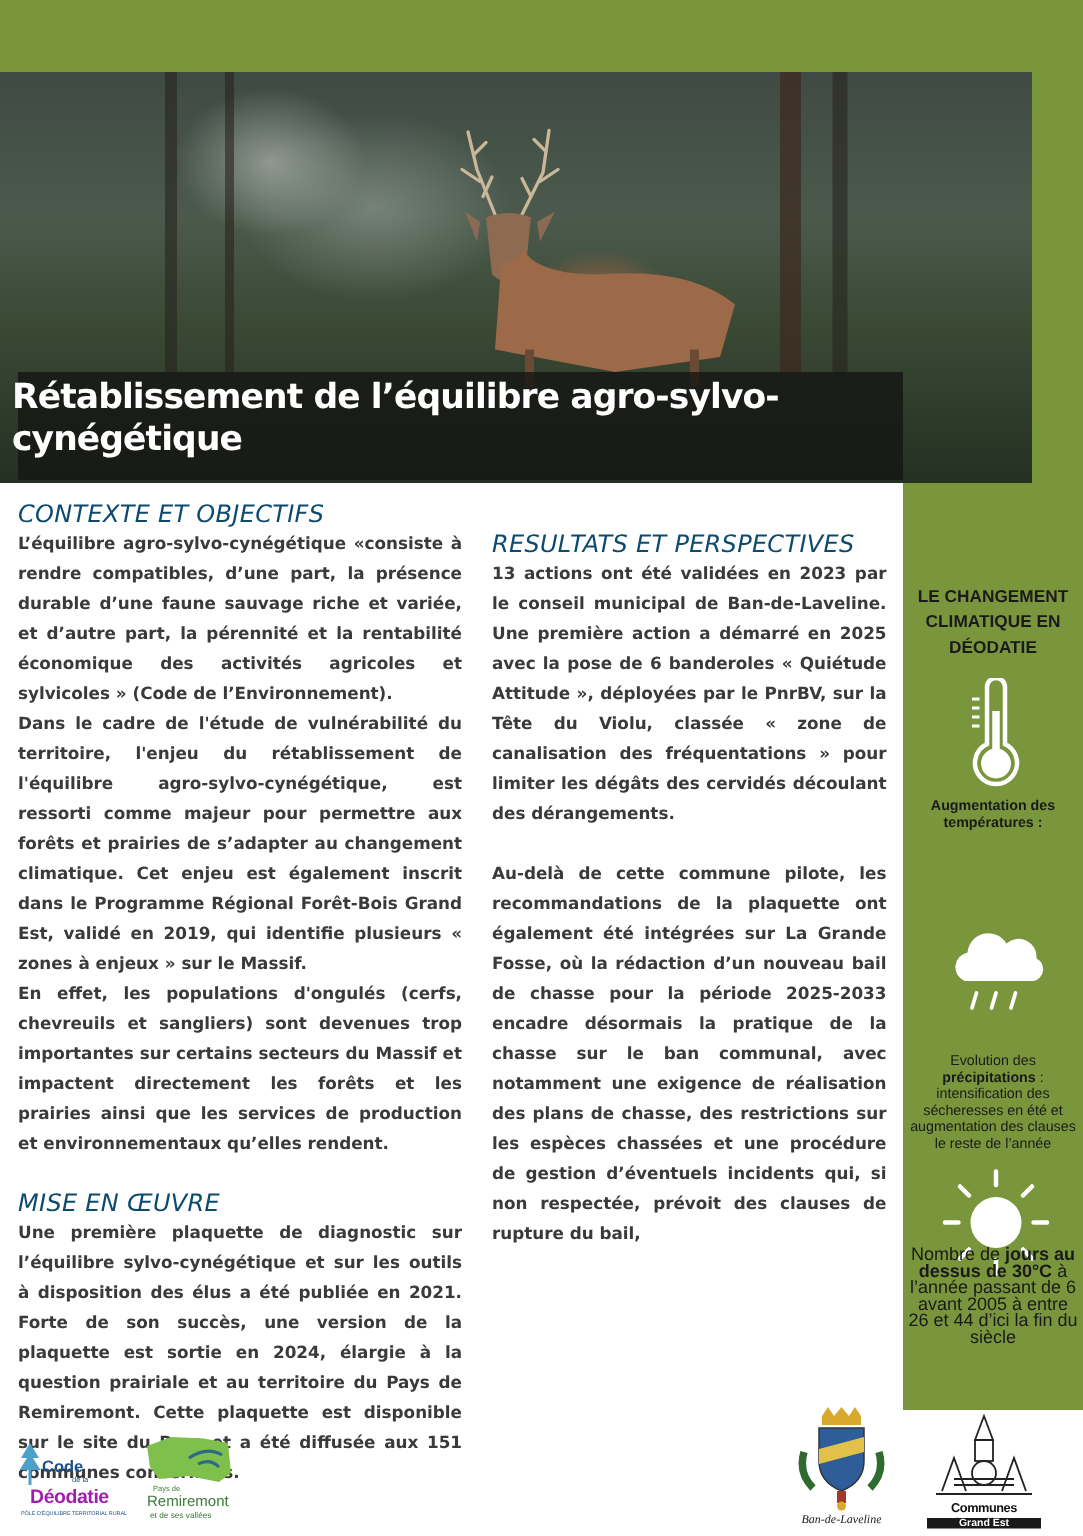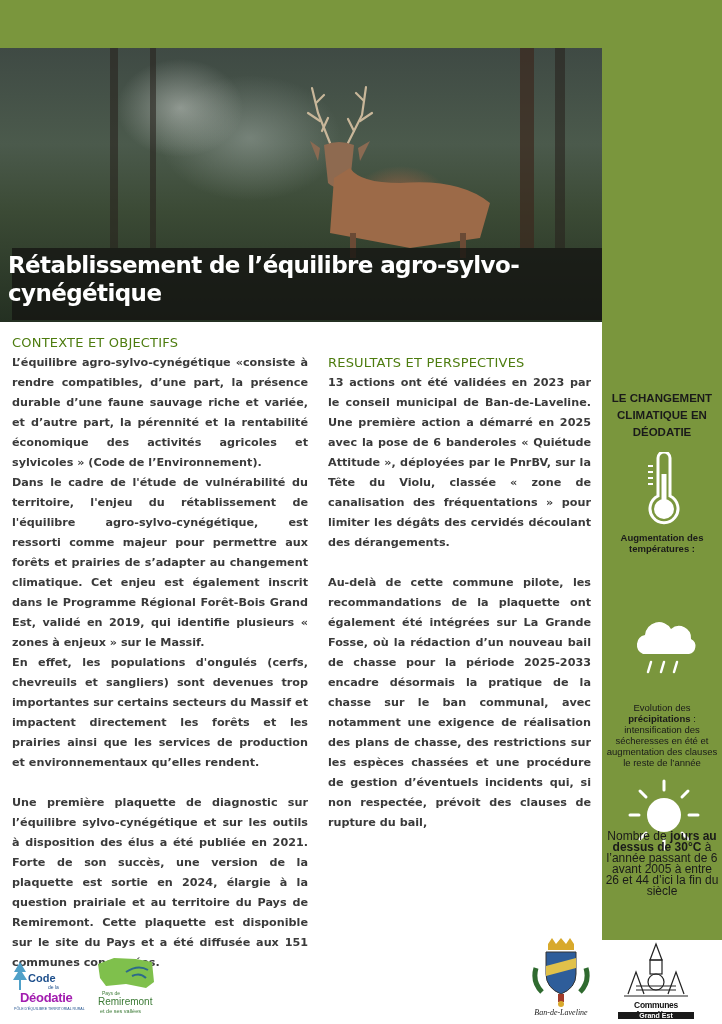--- a/index.html
+++ b/index.html
@@ -2,38 +2,38 @@
 <html><head>
 <meta charset="utf-8">
 <style>
   * { box-sizing: border-box; margin: 0; padding: 0; }
   html, body { width: 722px; height: 1024px; background: #ffffff; overflow: hidden; }
   body { position: relative; font-family: "DejaVu Sans", sans-serif; color: #333333; }
 
   .top-band { position: absolute; left: 0; top: 0; width: 722px; height: 48px; background: #7a963d; }
   .right-col { position: absolute; left: 602px; top: 48px; width: 120px; height: 892px; background: #7a963d; }
 
-  .hero { position: absolute; left: 0; top: 48px; width: 602px; height: 274px; overflow: hidden;
+  .hero { position: absolute; left: 0; top: 48px; width: 688px; height: 274px; overflow: hidden;
     background:
       radial-gradient(ellipse 90px 70px at 180px 60px, rgba(200,205,200,0.55), transparent 70%),
       radial-gradient(ellipse 130px 90px at 250px 90px, rgba(170,180,175,0.45), transparent 70%),
       radial-gradient(ellipse 60px 40px at 400px 150px, rgba(160,100,70,0.9), transparent 80%),
       linear-gradient(180deg, #3f4a44 0%, #4b5a4c 35%, #3b4a35 60%, #243022 100%);
   }
   .hero .tree { position: absolute; top: 0; width: 10px; height: 200px; background: rgba(40,35,30,0.6); }
   .hero .deer { position: absolute; }
   .hero .title-band { position: absolute; left: 12px; top: 200px; width: 590px; height: 72px; background: rgba(20,20,18,0.78); }
   .hero .title { position: absolute; left: 8px; top: 203px; width: 560px;
     font-family: "DejaVu Sans", sans-serif; font-weight: bold; font-size: 23px; line-height: 28px;
     color: #ffffff; letter-spacing: -0.6px; }
 
   .col { position: absolute; font-size: 11.2px; line-height: 20px; font-weight: bold; color: #3a3a3a; text-align: justify; }
   .col-left { left: 12px; top: 334px; width: 296px; }
   .col-mid { left: 328px; top: 334px; width: 263px; }
-  .col h2 { font-size: 13px; font-weight: normal; color: #4d7c0f; letter-spacing: 0.2px; line-height: 18px; margin-bottom: 1px; }
+  .col h2 { font-size: 16px; font-weight: normal; color: #0c4a6e; letter-spacing: 0.2px; line-height: 18px; margin-bottom: 1px; font-style: italic; }
   .col p { margin: 0; }
   .col .gap { height: 20px; }
 
   .sidebar-heading { position: absolute; left: 604px; top: 390px; width: 116px; text-align: center;
     font-family: "Liberation Sans", sans-serif; font-weight: bold; font-size: 11.5px; line-height: 17px; color: #1a1a1a; }
   .icon-box { position: absolute; left: 620px; width: 88px; display: flex; justify-content: center; }
   .side-text { position: absolute; left: 604px; width: 116px; text-align: center;
     font-family: "Liberation Sans", sans-serif; font-size: 9.5px; line-height: 11px; color: #1a1a1a; }
   .side-text b { font-weight: bold; }
 
@@ -72,20 +72,21 @@
   <div class="title-band"></div>
   <div class="title">Rétablissement de l’équilibre agro-sylvo-cynégétique</div>
 </div>
 
 <div class="col col-left">
   <h2>CONTEXTE ET OBJECTIFS</h2>
   <p>L’équilibre agro-sylvo-cynégétique «consiste à rendre compatibles, d’une part, la présence durable d’une faune sauvage riche et variée, et d’autre part, la pérennité et la rentabilité économique des activités agricoles et sylvicoles » (Code de l’Environnement).</p>
   <p>Dans le cadre de l'étude de vulnérabilité du territoire, l'enjeu du rétablissement de l'équilibre agro-sylvo-cynégétique, est ressorti comme majeur pour permettre aux forêts et prairies de s’adapter au changement climatique. Cet enjeu est également inscrit dans le Programme Régional Forêt-Bois Grand Est, validé en 2019, qui identifie plusieurs « zones à enjeux » sur le Massif.</p>
   <p>En effet, les populations d'ongulés (cerfs, chevreuils et sangliers) sont devenues trop importantes sur certains secteurs du Massif et impactent directement les forêts et les prairies ainsi que les services de production et environnementaux qu’elles rendent.</p>
   <div class="gap"></div>
+  <h2>MISE EN ŒUVRE</h2>
   <p>Une première plaquette de diagnostic sur l’équilibre sylvo-cynégétique et sur les outils à disposition des élus a été publiée en 2021. Forte de son succès, une version de la plaquette est sortie en 2024, élargie à la question prairiale et au territoire du Pays de Remiremont. Cette plaquette est disponible sur le site du Pays et a été diffusée aux 151 communes concernées.</p>
 </div>
 
 <div class="col col-mid">
   <div class="gap"></div>
   <h2>RESULTATS ET PERSPECTIVES</h2>
   <p>13 actions ont été validées en 2023 par le conseil municipal de Ban-de-Laveline. Une première action a démarré en 2025 avec la pose de 6 banderoles « Quiétude Attitude », déployées par le PnrBV, sur la Tête du Violu, classée « zone de canalisation des fréquentations » pour limiter les dégâts des cervidés découlant des dérangements.</p>
   <div class="gap"></div>
   <p>Au-delà de cette commune pilote, les recommandations de la plaquette ont également été intégrées sur La Grande Fosse, où la rédaction d’un nouveau bail de chasse pour la période 2025-2033 encadre désormais la pratique de la chasse sur le ban communal, avec notamment une exigence de réalisation des plans de chasse, des restrictions sur les espèces chassées et une procédure de gestion d’éventuels incidents qui, si non respectée, prévoit des clauses de rupture du bail,</p>
 </div>

